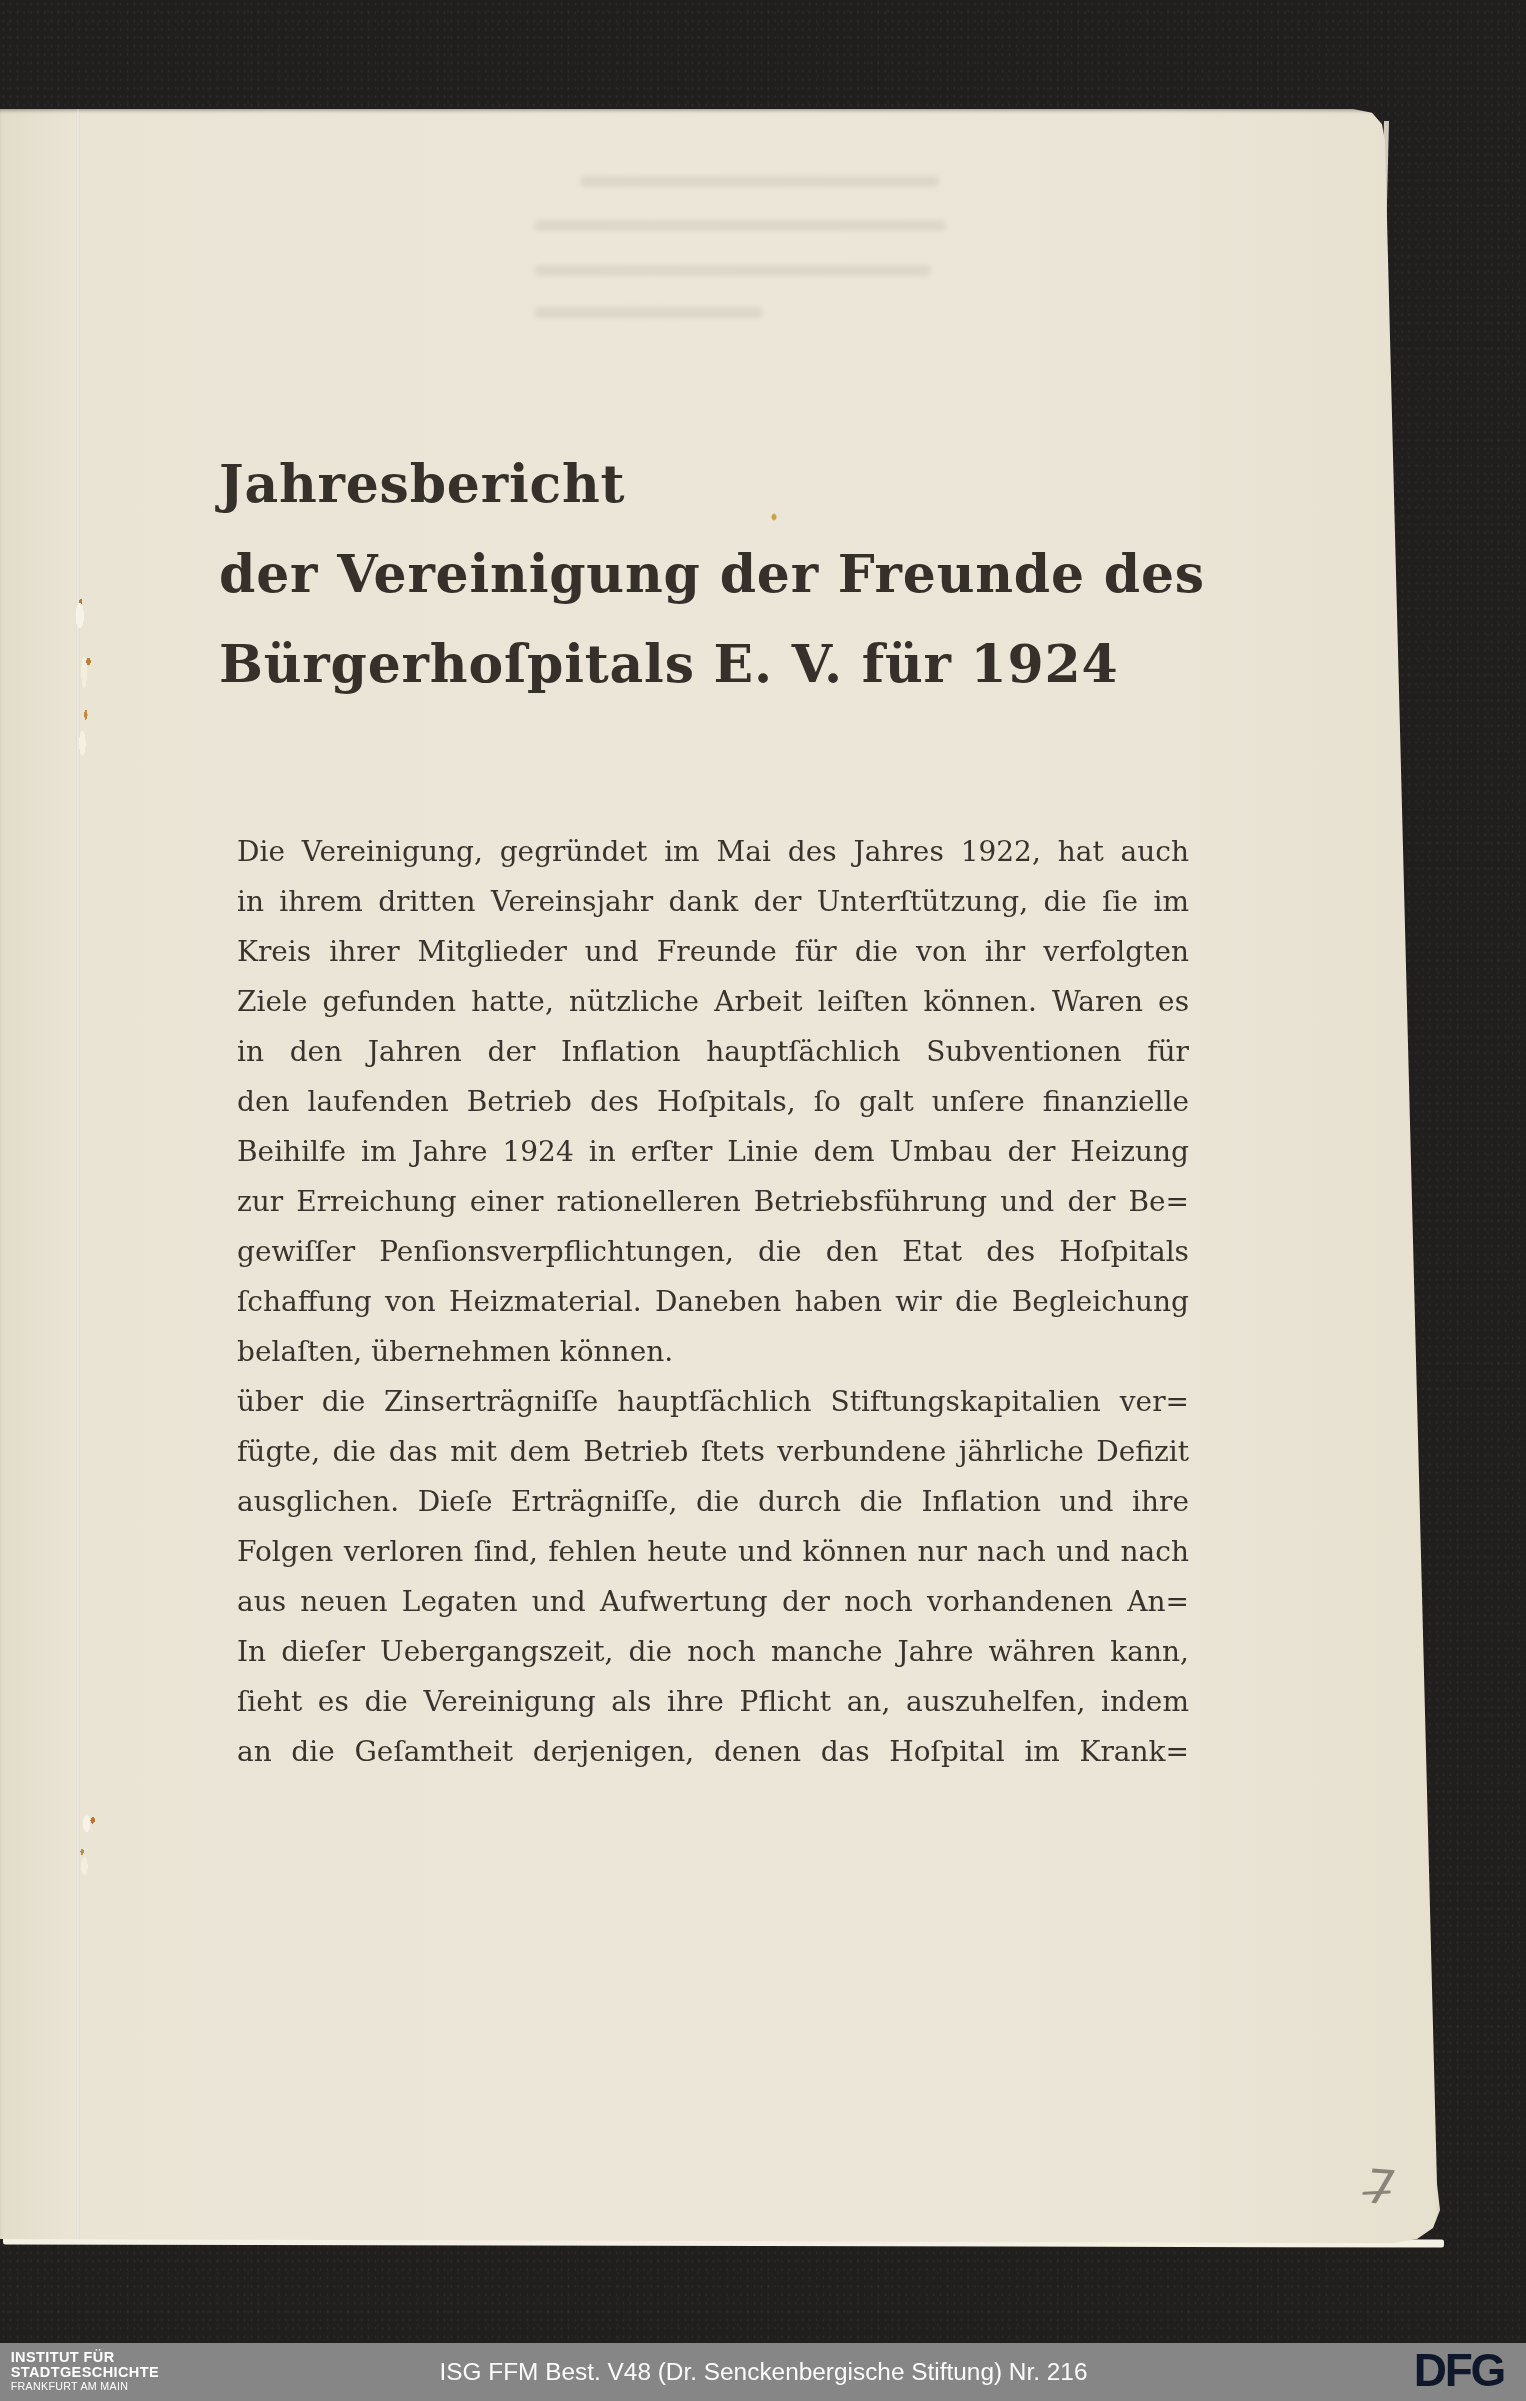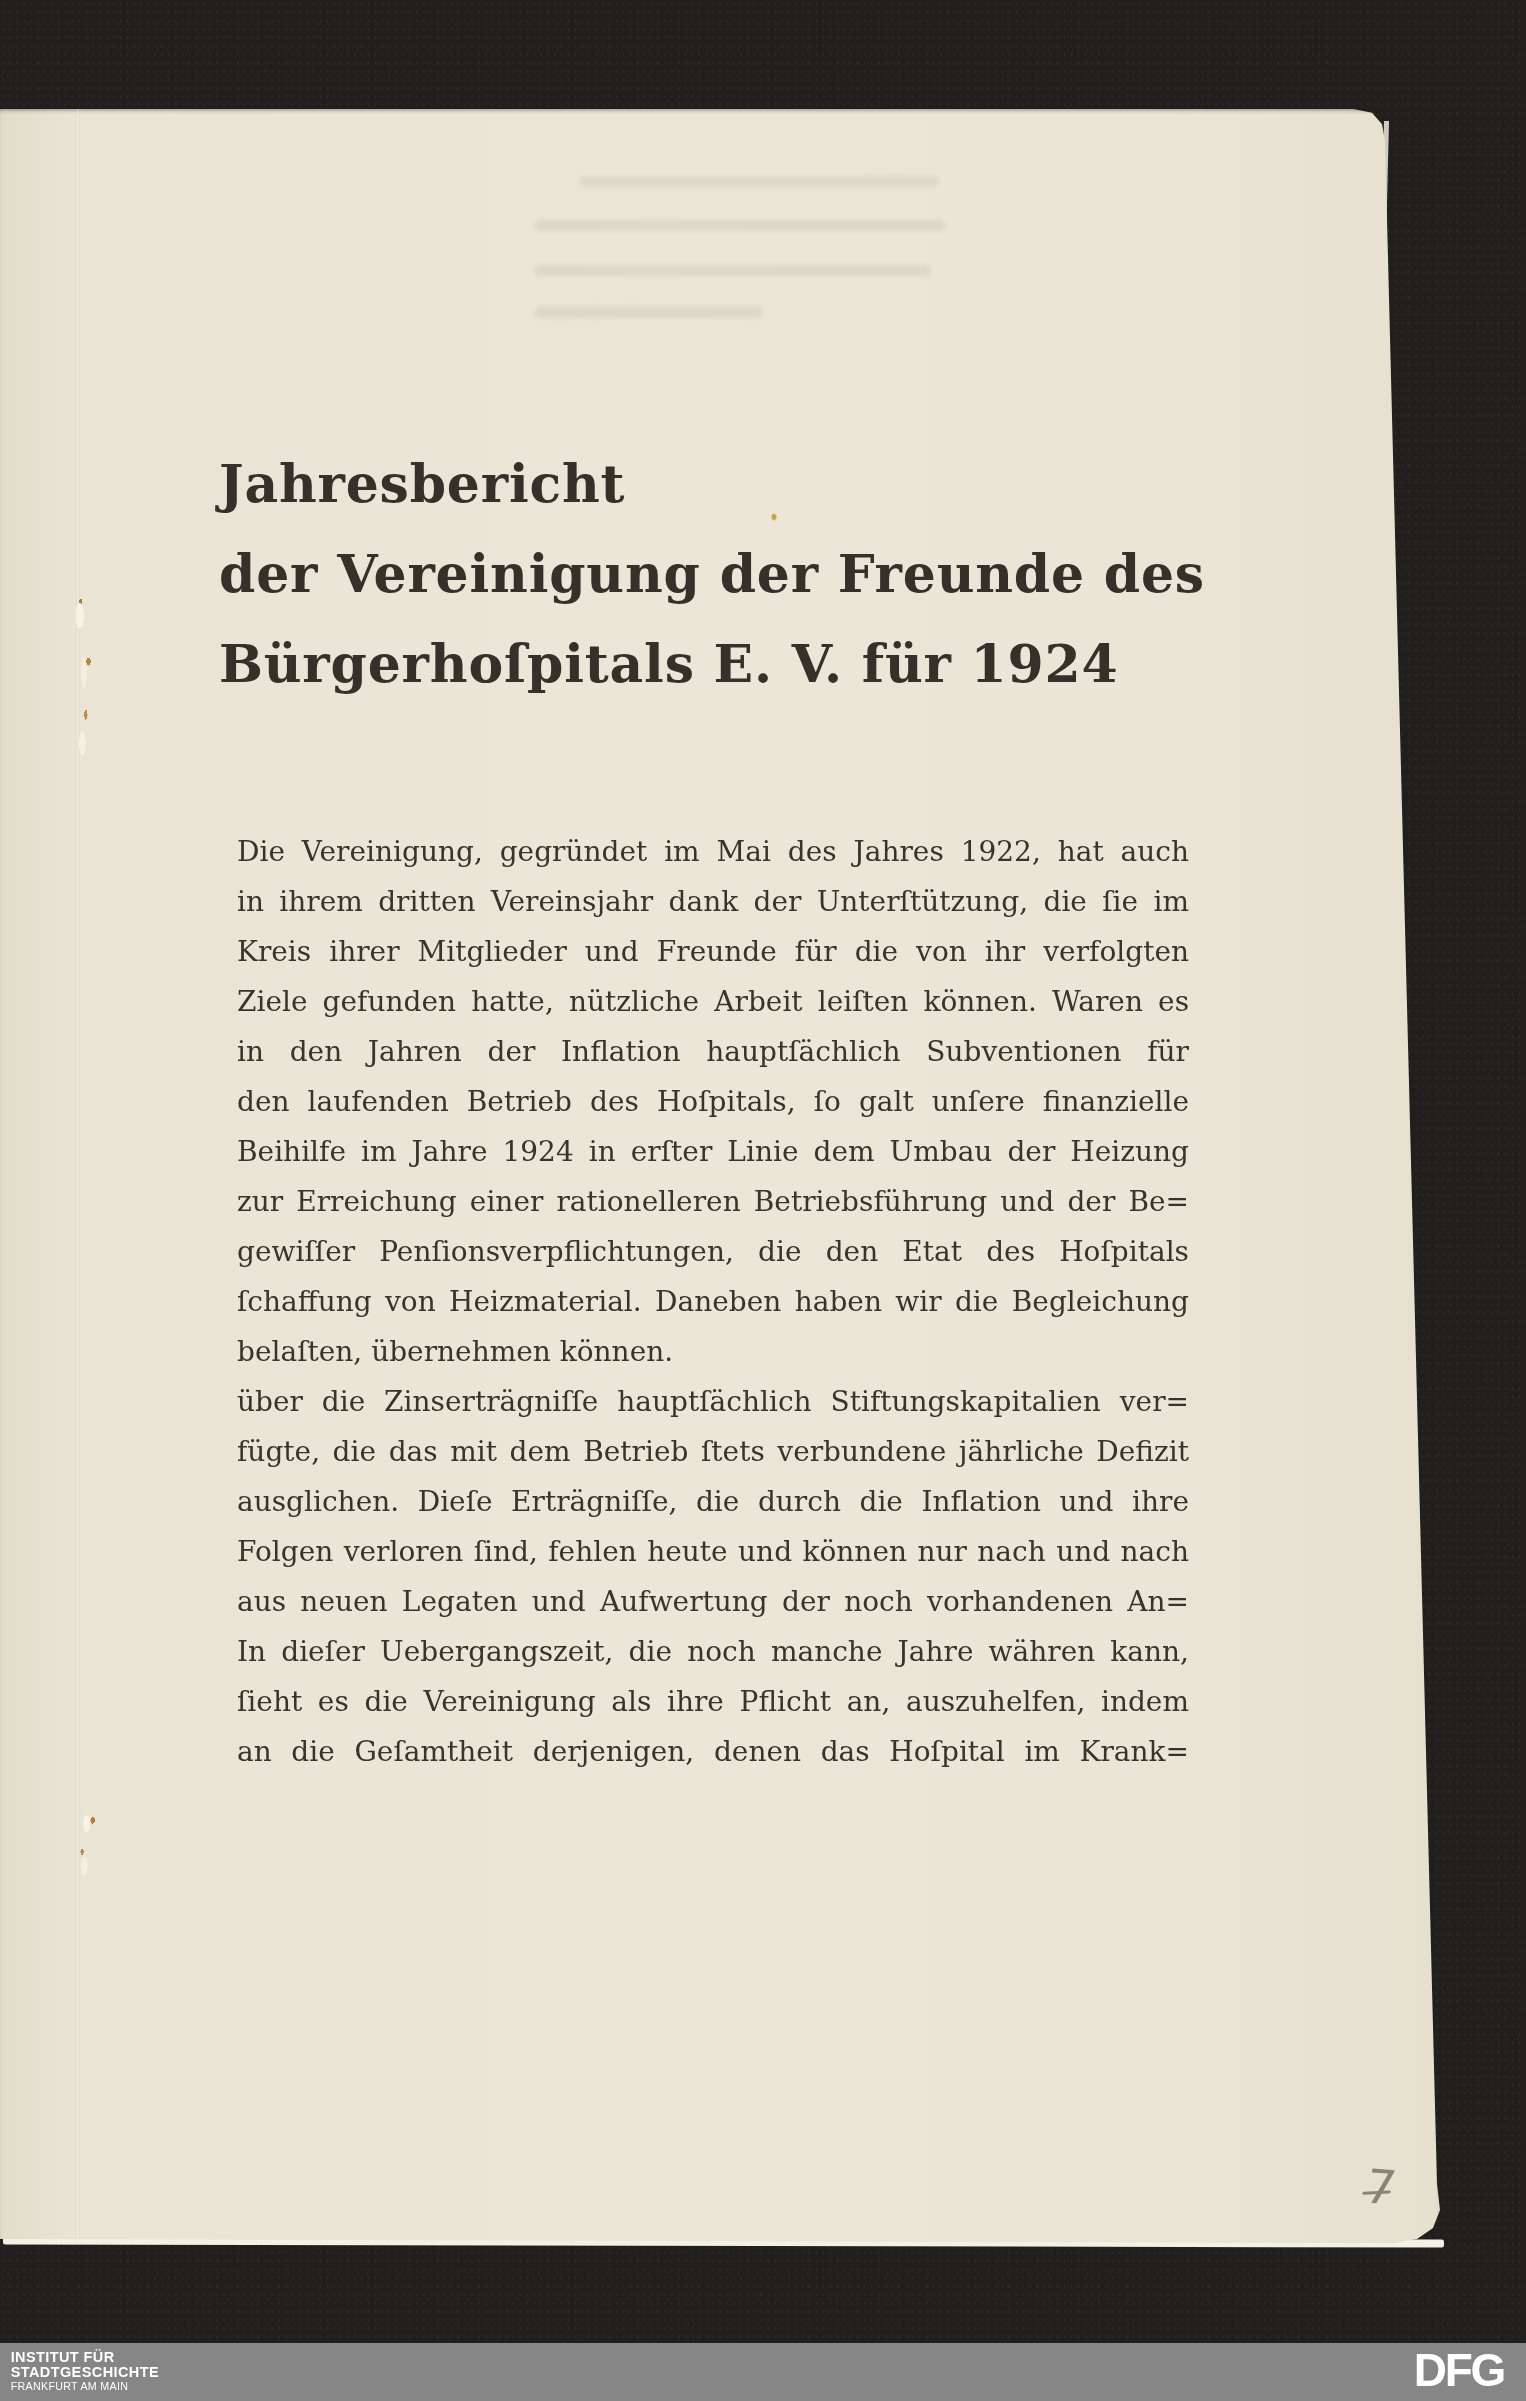--- a/index.html
+++ b/index.html
@@ -77,21 +77,21 @@
                 transform:rotate(-7deg);border-radius:1.5px;}
   
   .footer-bar{position:absolute;left:0;top:2343px;width:1527px;height:58px;background:#868686;
               font-family:"Liberation Sans", sans-serif;color:#fff;z-index:3;}
   .institute{position:absolute;left:10.7px;top:6.9px;line-height:15.3px;letter-spacing:0.4px;}
   .institute .l1,.institute .l2{font-weight:bold;font-size:14.5px;}
   .institute .l3{font-weight:normal;font-size:10.7px;line-height:13px;letter-spacing:0.3px;}
   .reference{position:absolute;left:0;right:0;top:50%;transform:translateY(-50%);
              text-align:center;font-size:24.4px;color:#fbfbfb;}
   .dfg{position:absolute;right:23px;top:50%;transform:translateY(-54%);
-       font-size:46px;font-weight:bold;letter-spacing:-2.3px;color:#ffffff;}
+       font-size:46px;font-weight:bold;letter-spacing:-2.3px;color:#0f172a;}
 </style>
 </head>
 <body>
 
 <div class="stage">
 
   <div class="edge-bottom"></div>
   <div class="edge-right"></div>
 
   <div class="paper">
@@ -138,17 +138,18 @@
       <span class="bar"></span>
     </div>
   </div>
 
   <div class="footer-bar">
     <div class="institute">
       <div class="l1">INSTITUT FÜR</div>
       <div class="l2">STADTGESCHICHTE</div>
       <div class="l3">FRANKFURT AM MAIN</div>
     </div>
+    <div class="reference">ISG FFM Best. V48 (Dr. Senckenbergische Stiftung) Nr. 216</div>
     <div class="dfg">DFG</div>
   </div>
 
 </div>
 
 
 </body></html>

